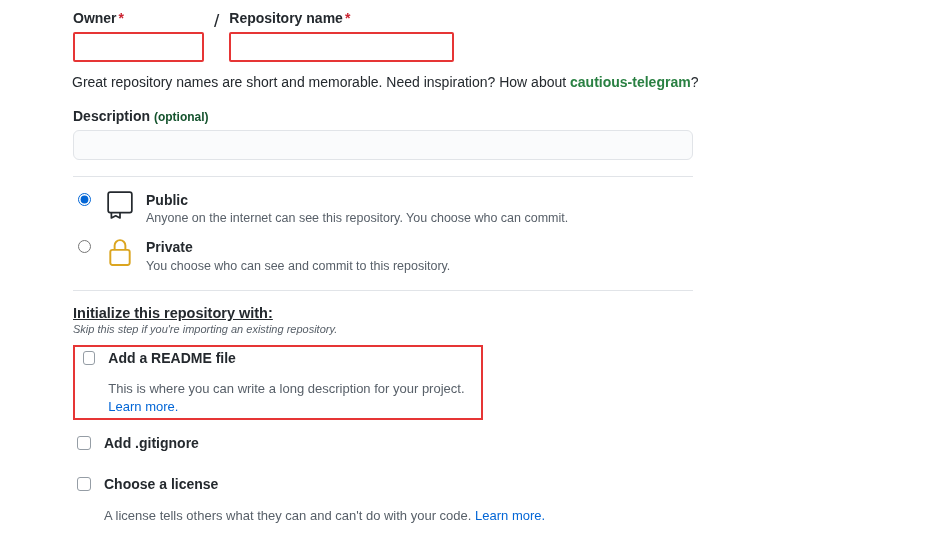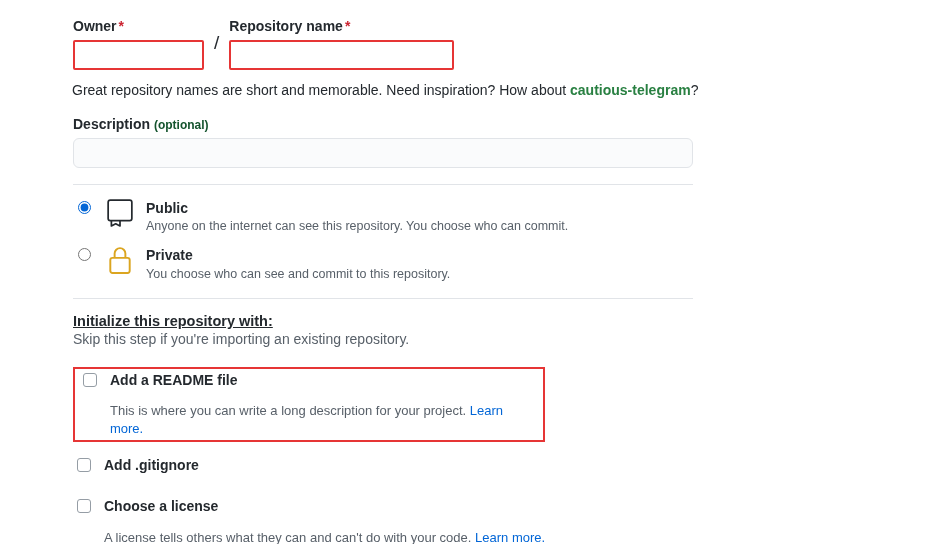--- a/index.html
+++ b/index.html
@@ -9,21 +9,21 @@
       color: #24292e;
       margin: 0;
       padding: 10px 0 0 73px;
       width: 930px;
       background: #fff;
     }
     .form-group { margin-bottom: 4px; }
     label { font-weight: 600; color: #24292e; font-size: 14px; display: block; margin-bottom: 6px; }
     .required-ast { color: #cb2431; margin-left: 2px; }
     .optional { color: #14532d; font-weight: 700; font-size: 12px; }
-    .name-row { display: flex; align-items: center; gap: 10px; margin-bottom: 8px; margin-top: 8px; }
+    .name-row { display: flex; align-items: flex-start; gap: 10px; margin-bottom: 8px; }
     .owner-col { }
     .repo-col { }
     .slash { font-size: 19px; color: #24292e; padding-bottom: 6px; font-weight: 400; }
     .owner-input {
       width: 131px; height: 30px;
       border: 2px solid #e63535;
       border-radius: 2px;
       padding: 5px;
       font-size: 14px;
       background: #fff;
@@ -47,23 +47,23 @@
       background: #fafbfc;
     }
     hr.sep { border: none; border-top: 1px solid #e1e4e8; margin: 16px 0 14px 0; width: 620px; margin-left: 0; }
     .vis-block { display: flex; align-items: flex-start; gap: 13px; margin-bottom: 12px; }
     .radio { margin-top: 2px; accent-color: #0366d6; width: 13px; height: 13px; }
     .vis-icon { flex-shrink: 0; }
     .vis-text { }
     .vis-title { font-weight: 600; font-size: 14px; line-height: 1.3; }
     .vis-sub { color: #586069; font-size: 12.5px; line-height: 1.3; margin-top: 1px; }
     .init-heading { font-weight: 600; font-size: 14.5px; margin-bottom: 2px; text-decoration: underline; }
-    .init-sub { color: #586069; font-size: 14px; margin-bottom: 20px; }
+    .init-sub { color: #586069; font-size: 11px; margin-bottom: 10px; font-style: italic; }
     .check-block { display: flex; align-items: flex-start; gap: 10px; margin-bottom: 14px; padding: 4px 0; }
-    .check-block.highlighted { border: 2px solid #e63535; width: 472px; padding: 2px 4px; margin-bottom: 10px; }
+    .check-block.highlighted { border: 2px solid #e63535; width: 410px; padding: 2px 4px; margin-bottom: 10px; }
     .checkbox { margin-top: 2px; width: 14px; height: 14px; border: 1px solid #959da5; border-radius: 3px; appearance: none; background: #fff; }
     .check-title { font-weight: 600; font-size: 14px; line-height: 1.3; }
     .check-sub { color: #586069; font-size: 13px; line-height: 1.4; margin-top: 13px; }
     .learn-link { color: #0366d6; }
   </style>
 </head>
 <body>
 
 <div class="name-row">
   <div class="owner-col form-group">

